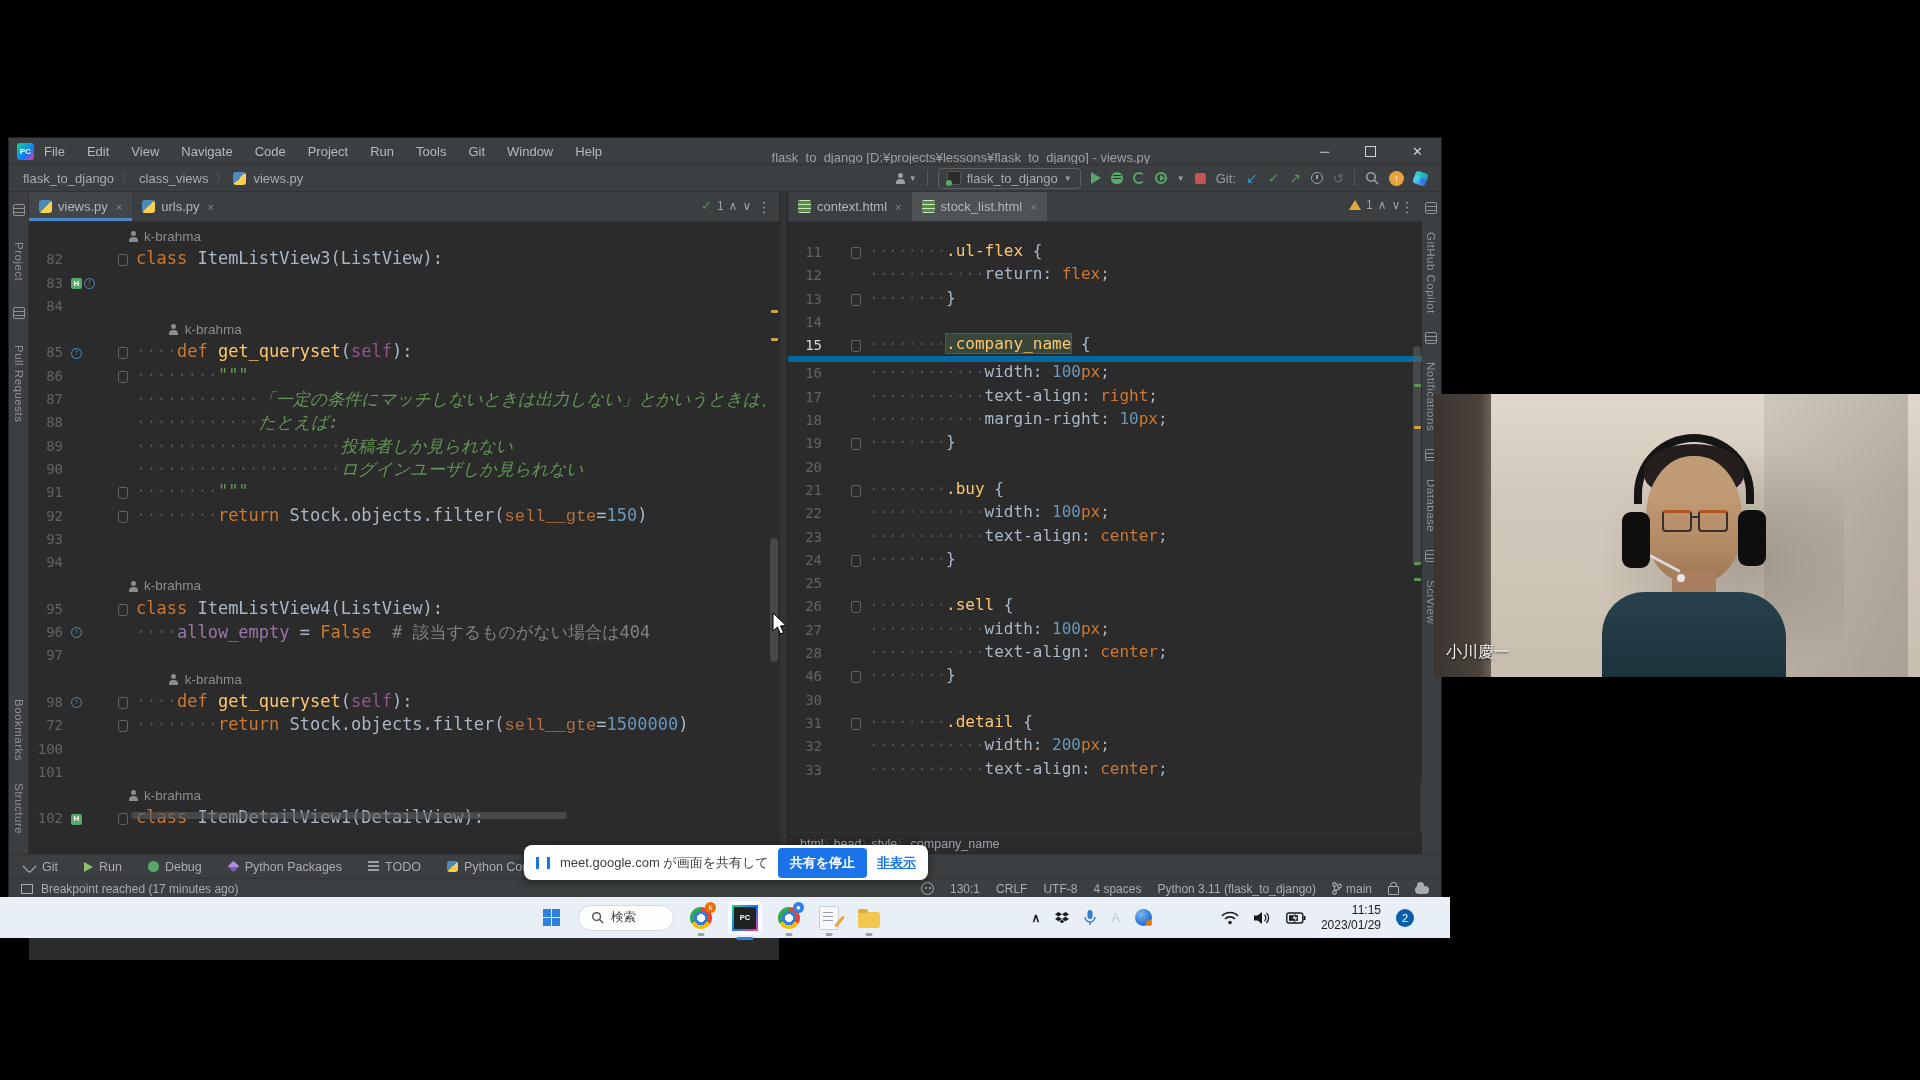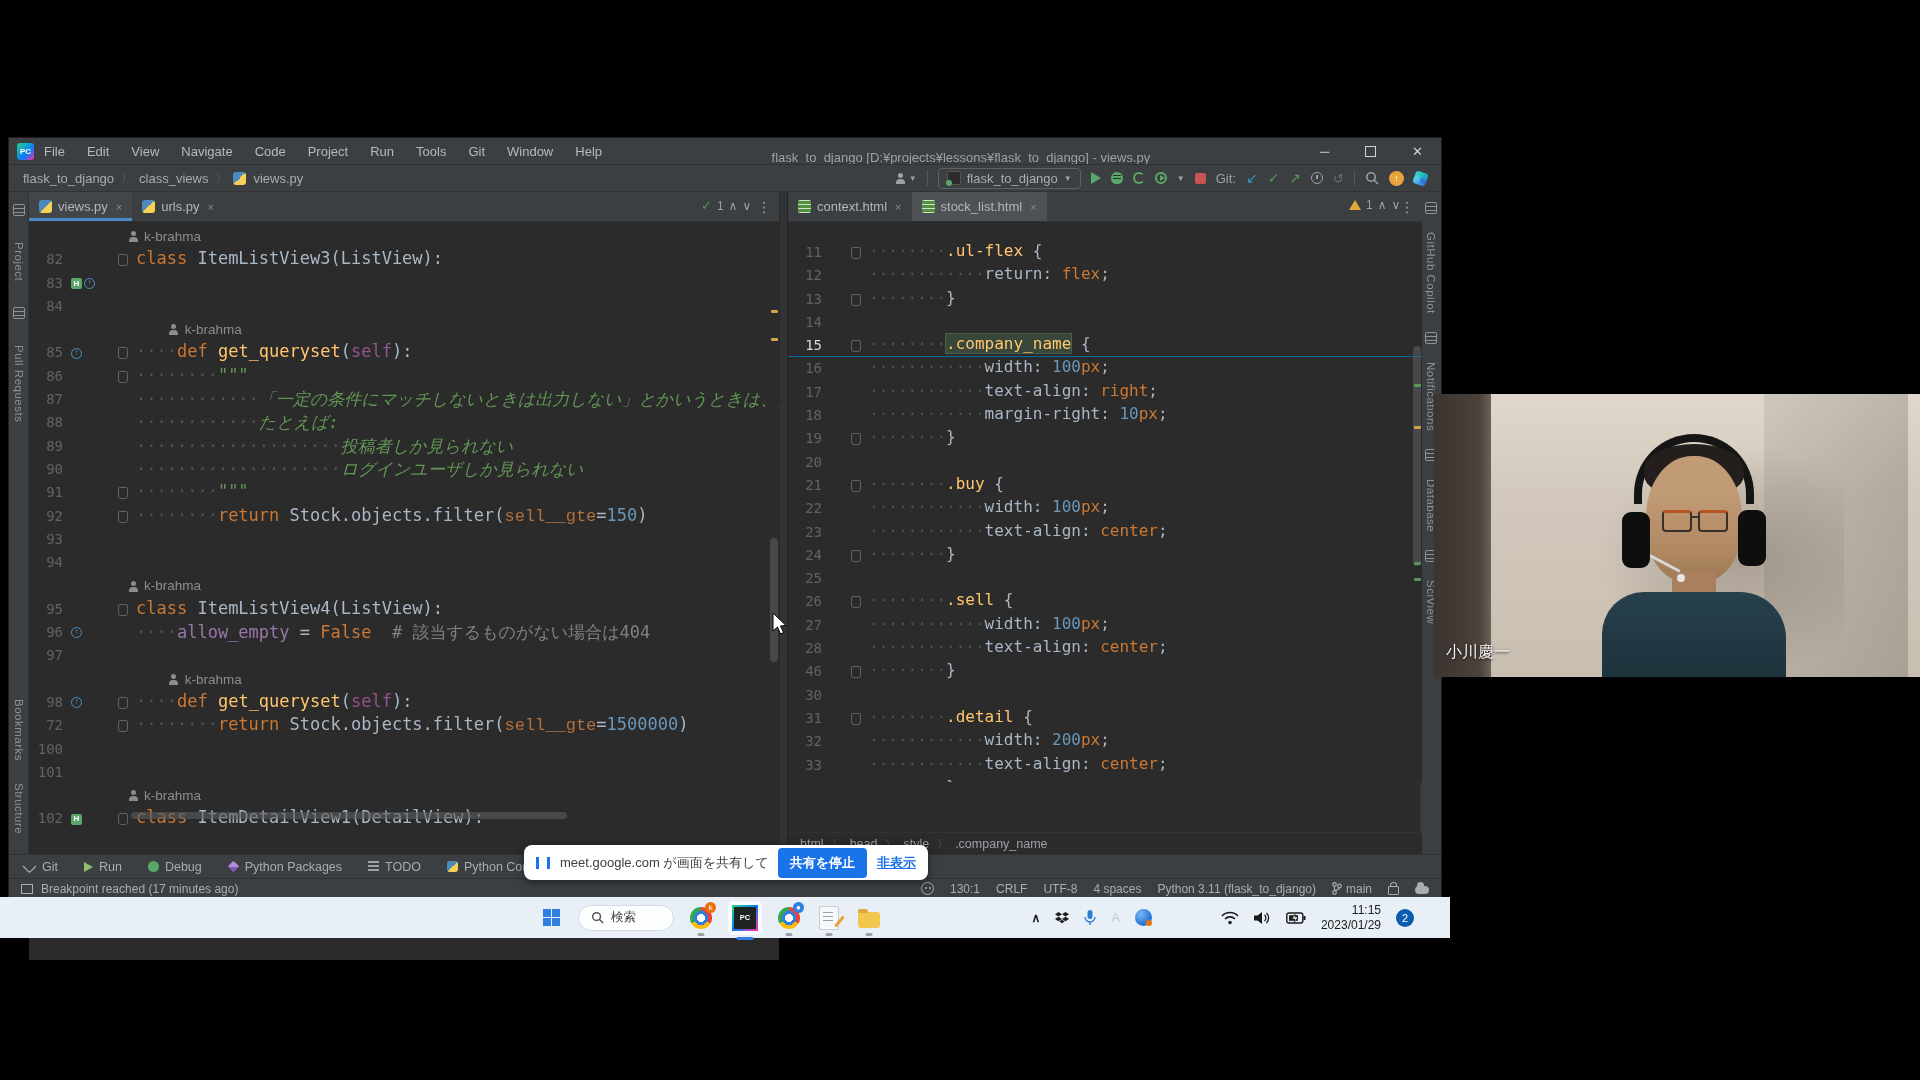--- a/index.html
+++ b/index.html
@@ -87,38 +87,38 @@
   .foldc{width:16px;flex:none;position:relative;}
   .fm{position:absolute;left:3px;top:6px;width:8px;height:10px;border:1px solid #606366;border-radius:2px 2px 3px 3px;}
   .codeseg{padding-left:5px;}
   #leftrows .codeseg{font:17px "DejaVu Sans Mono","Liberation Mono",monospace;}
   #rightrows .codeseg{font:16px "DejaVu Sans Mono","Liberation Mono",monospace;}
   .ws{color:#4e5254;} .kw{color:#cc7832;} .pl{color:#a9b7c6;} .fn{color:#ffc66d;} .fld{color:#9876aa;}
   .str{color:#6a8759;} .doc{color:#629755;font-style:italic;} .cmt{color:#808080;} .num{color:#6897bb;}
   .slf{color:#94558d;} .arg{color:#b3703c;font-family:Liberation Mono, monospace;} .sel{color:#ffc66d;} .prop{color:#a9b7c6;} .val{color:#cc7832;}
   .hl{color:#ffc66d;background:#39463a;outline:1px solid #4b5e4b;}
   .crow.cur .ln{color:#d5d8dc;}
-  .crow.cur{box-shadow:0 1px 0 #4f8b50 inset 0 0 0 transparent;border-bottom:1px solid #0369a1;height:22.3px;line-height:22.3px;}
+  .crow.cur{box-shadow:0 1px 0 #4f8b50 inset 0 0 0 transparent;border-bottom:6px solid #0369a1;height:22.3px;line-height:22.3px;}
   .annw{display:flex;align-items:center;gap:6px;color:#8a8d90;font-size:13.5px;font-family:"Liberation Sans",sans-serif;}
   .pico{width:10px;height:11px;position:relative;display:inline-block;}
   .pico::before{content:"";position:absolute;left:2.5px;top:0;width:5px;height:5px;border-radius:50%;background:#8a8d90;}
   .pico::after{content:"";position:absolute;left:0.5px;top:6px;width:9px;height:5px;border-radius:4px 4px 0 0;background:#8a8d90;}
   .gH{width:11px;height:11px;border-radius:2px;background:#59a869;color:#fff;font-size:8px;font-weight:bold;display:flex;align-items:center;justify-content:center;}
   .gO{width:11px;height:11px;border-radius:50%;border:1.5px solid #4b8fbf;box-sizing:border-box;color:#4b8fbf;font-size:8px;line-height:8px;text-align:center;}
 
   .inspect{font-size:12px;color:#9da0a4;display:flex;align-items:center;gap:5px;}
   .okmark{color:#57965c;font-size:13px;}
   .warntri{width:0;height:0;border-left:6px solid transparent;border-right:6px solid transparent;border-bottom:10px solid #e0a93c;position:relative;}
   .scrollv{background:#585b5d;border-radius:4px;opacity:.6;}
   .scrollh{background:#585b5d;border-radius:4px;opacity:.6;}
   .estripe{border-radius:1px;}
 
   
   #rbread{left:779px;top:694px;width:634px;height:22px;background:#2b2b2b;border-top:1px solid #323232;
-          display:flex;align-items:center;gap:8px;font-size:12.5px;color:#9da0a8;padding-left:12px;box-sizing:border-box;}
+          display:flex;align-items:center;font-size:12.5px;color:#9da0a8;padding-left:12px;box-sizing:border-box;}
   #rbread .sep{color:#6f7377;font-size:10px;}
 
   
   #toolbar2{left:0;top:716px;width:100%;height:24px;background:#3c3f41;border-top:1px solid #323232;display:flex;align-items:center;
             gap:26px;padding-left:14px;font-size:12.5px;color:#a9acb0;box-sizing:border-box;}
   .twitem{display:flex;align-items:center;gap:6px;}
   .tico{width:11px;height:11px;display:inline-block;}
   .tico-git{border-left:2px solid #9da0a4;border-bottom:2px solid #9da0a4;border-radius:0 0 0 4px;transform:rotate(-45deg) scale(.8);}
   .tico-run{width:0;height:0;border-left:9px solid #8fbf6d;border-top:5.5px solid transparent;border-bottom:5.5px solid transparent;}
   .tico-debug{border-radius:50%;background:#59a869;}

